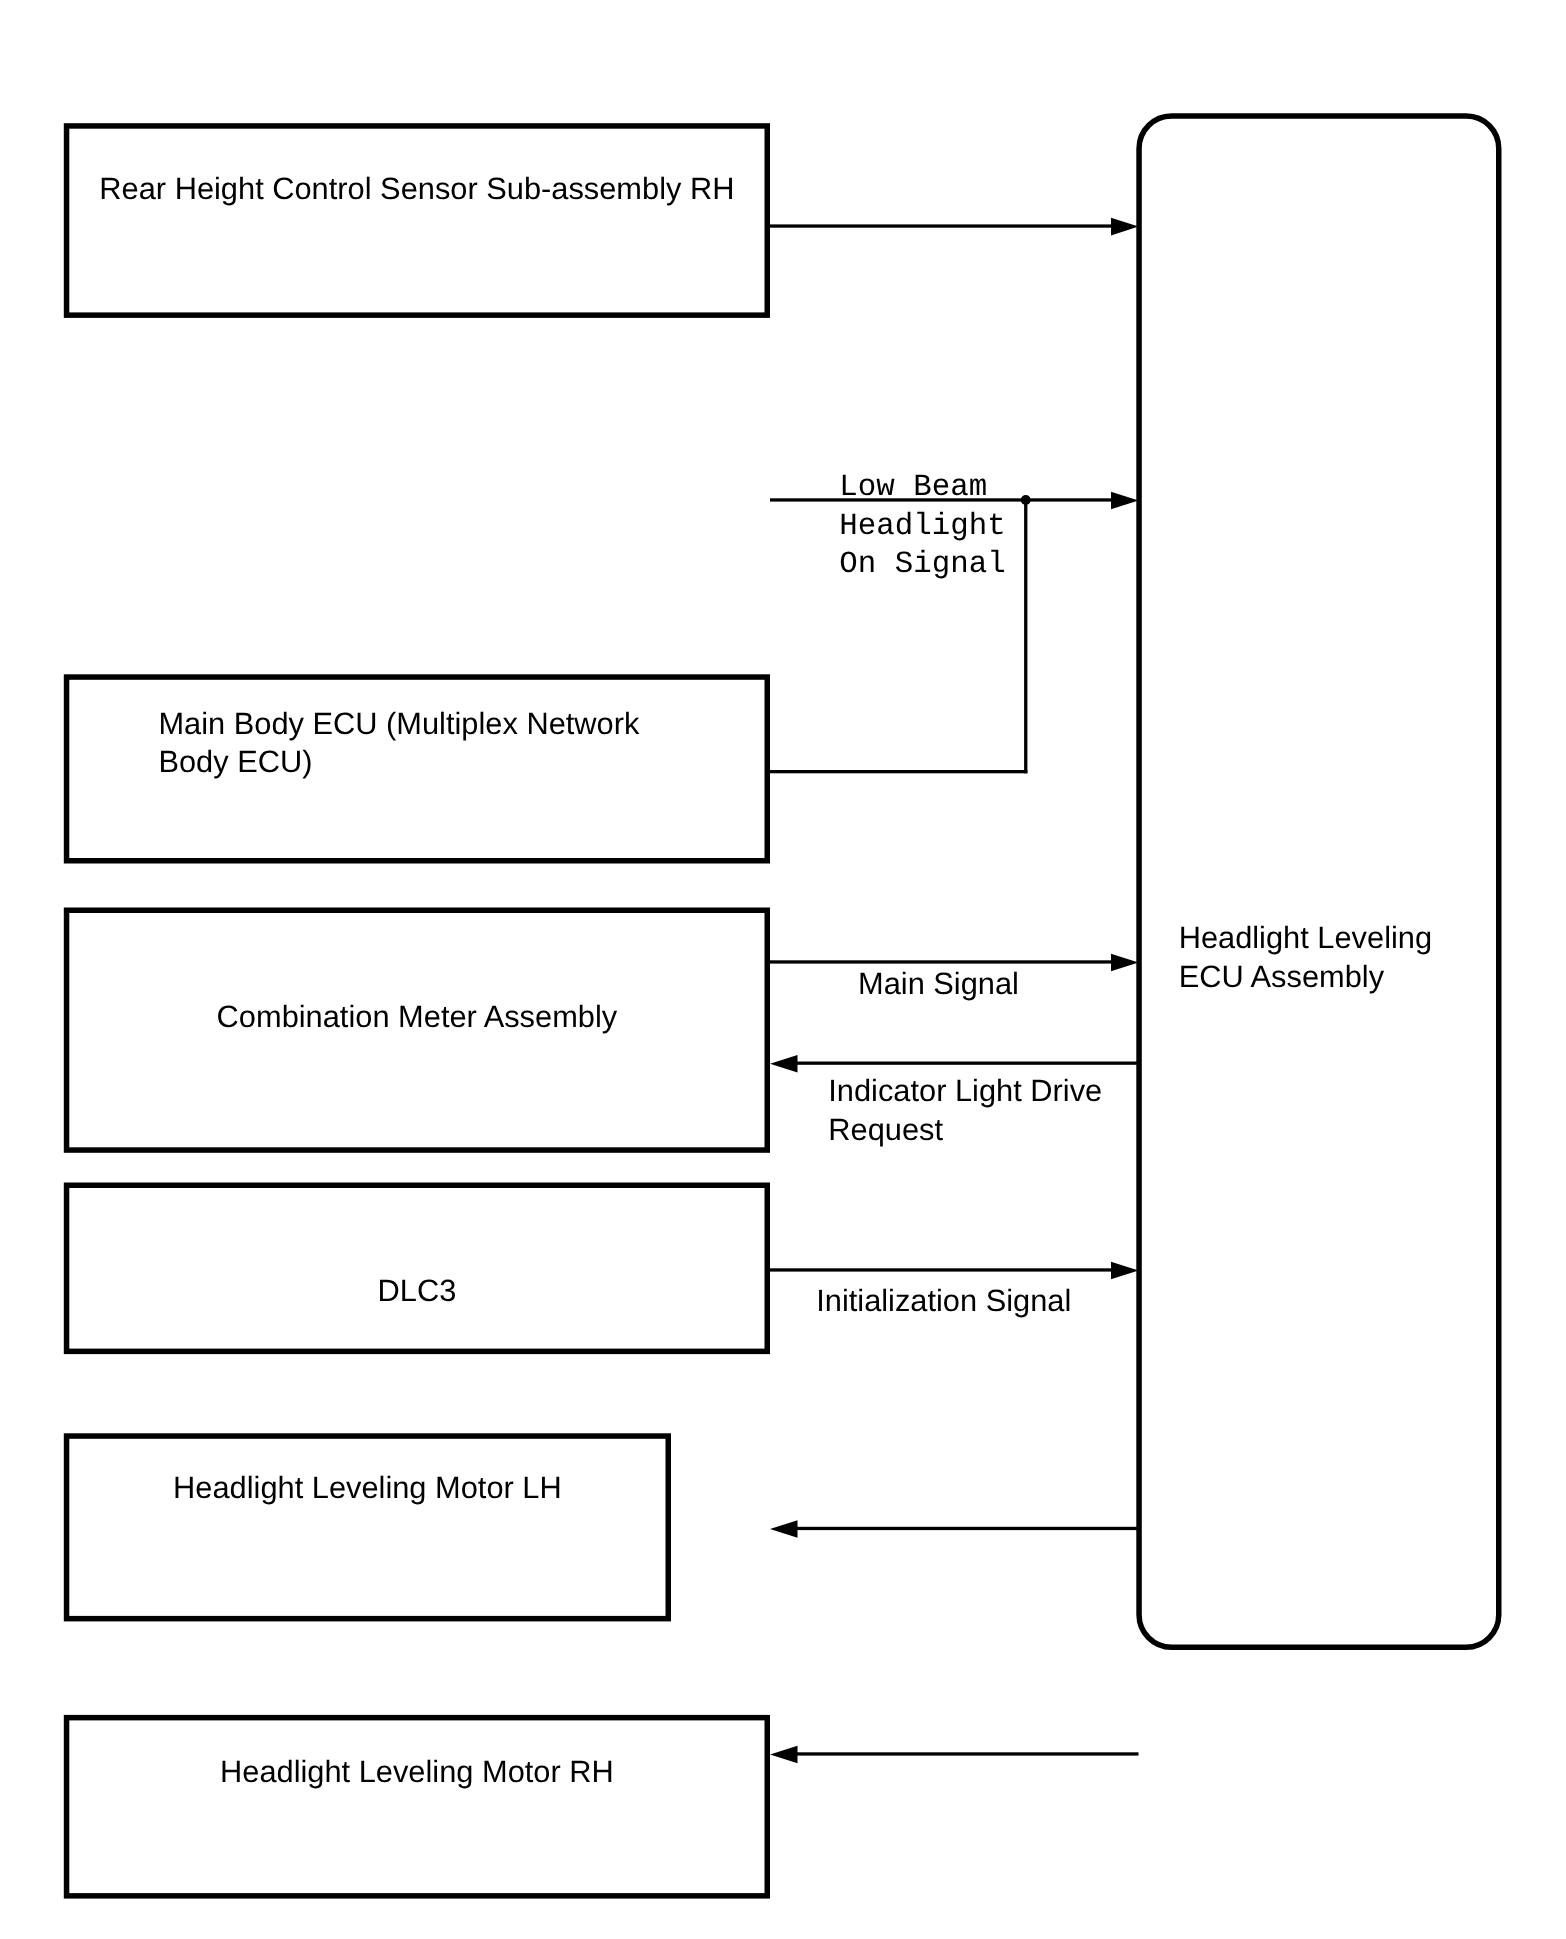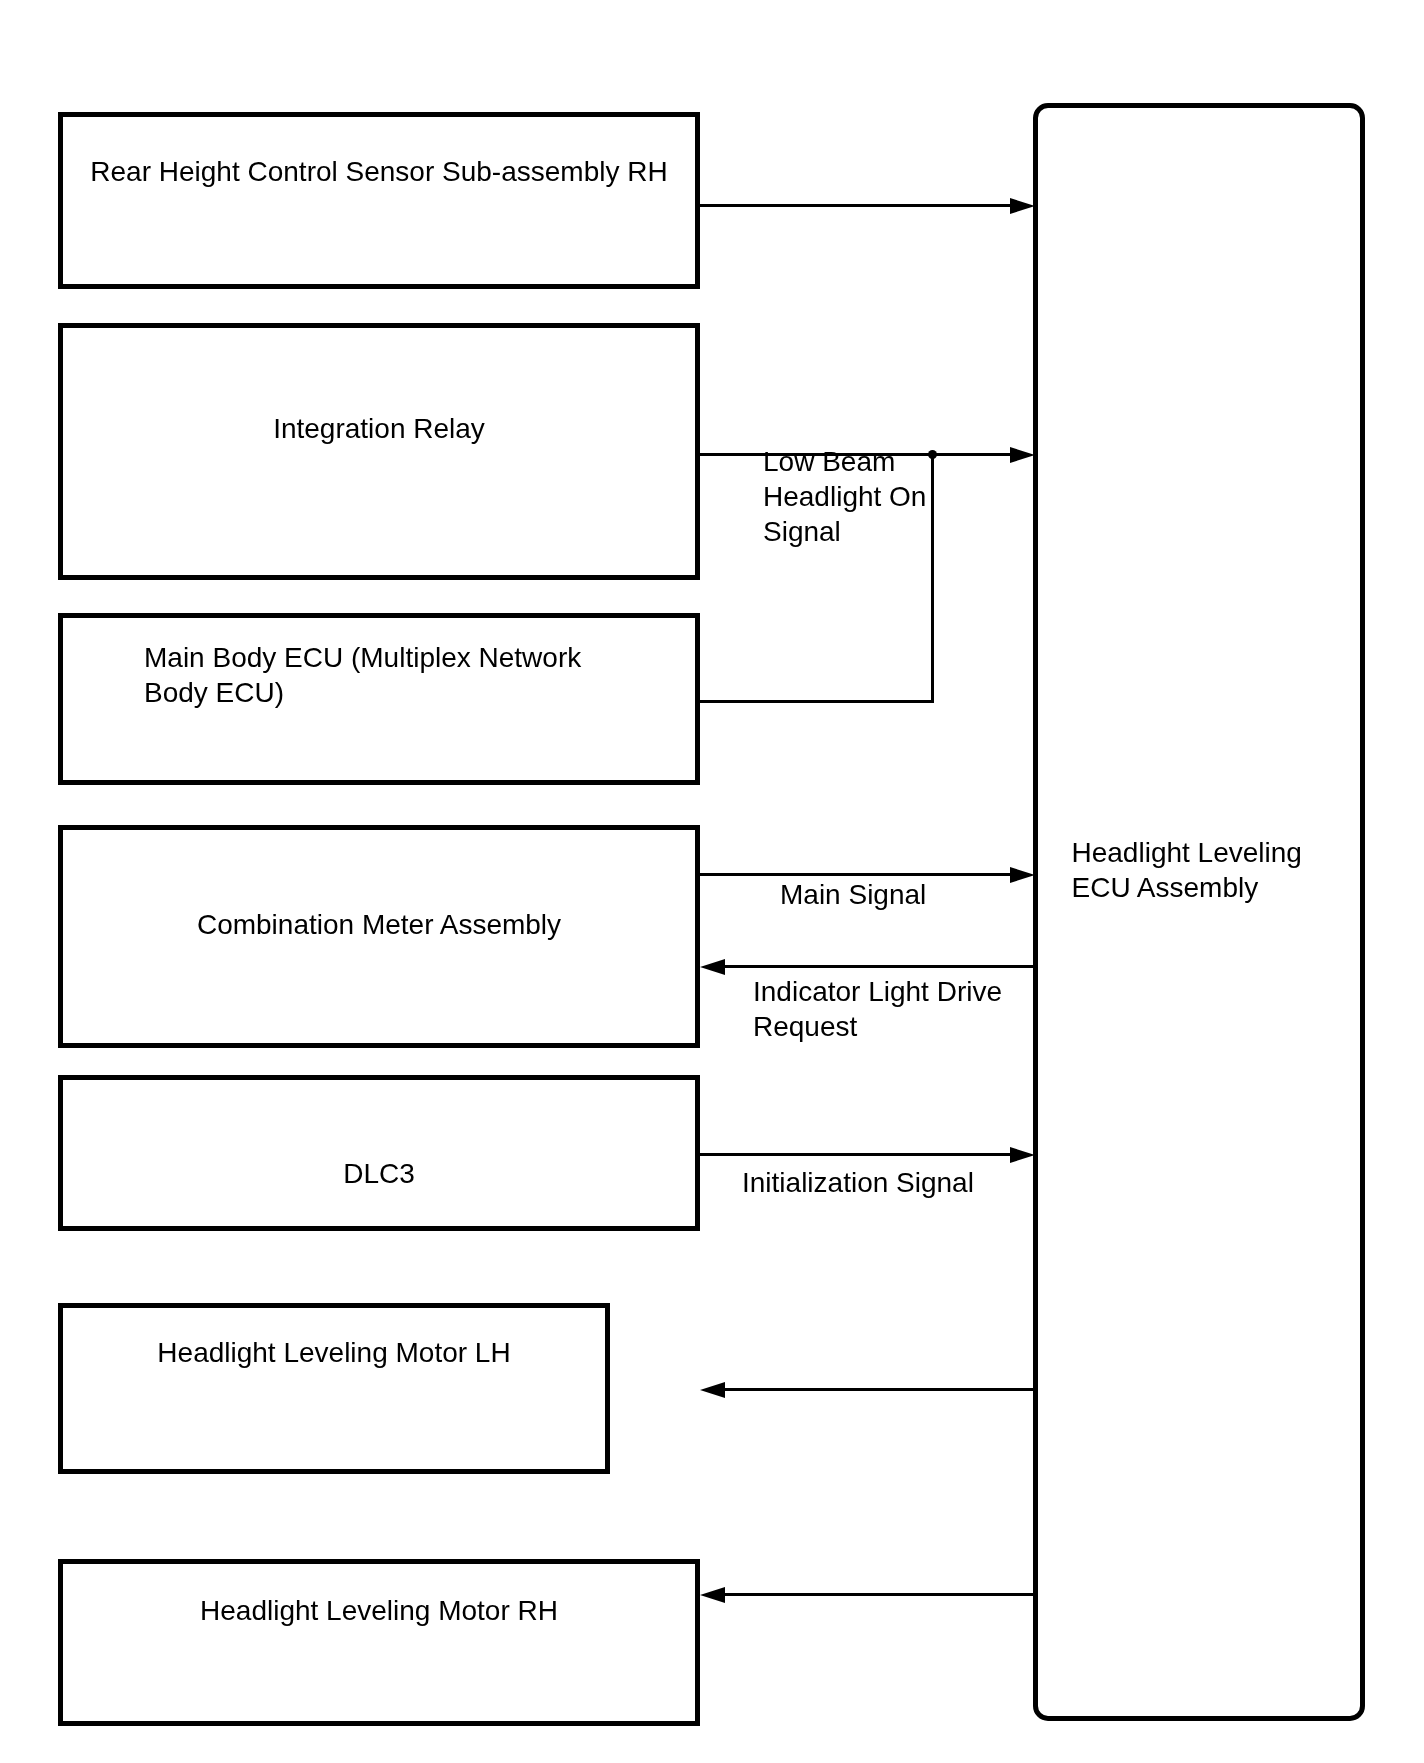--- a/index.html
+++ b/index.html
@@ -25,23 +25,23 @@
     position: absolute;
     left: 0; right: 0;
     display: flex;
     justify-content: center;
   }
   .txt { text-align: left; }
   .nowrap { white-space: nowrap; }
   .ecu-box {
     position: absolute;
     left: 1033px; top: 103px;
-    width: 332px; height: 1618px;
+    width: 332px; height: 1397px;
     border: 5px solid #000000;
-    border-radius: 15px;
+    border-radius: 32px;
     background: #ffffff;
     box-sizing: border-box;
   }
   .hline { position: absolute; height: 3px; background: #000000; }
   .vline { position: absolute; width: 3px; background: #000000; }
   .tri-r {
     position: absolute; width: 0; height: 0;
     border-top: 8px solid transparent;
     border-bottom: 8px solid transparent;
     border-left: 25px solid #000000;
@@ -68,41 +68,36 @@
   .b1 .label-row { top: 37px; }
   .b2 .label-row { top: 83px; }
   .b3 .label-row { top: 22px; }
   .b4 .label-row { top: 77px; }
   .b5 .label-row { top: 76px; }
   .b6 .label-row { top: 27px; }
   .b7 .label-row { top: 29px; }
   .b3 .txt { width: fit-content; max-width: 470px; }
   .ecu-box .label-row { position: absolute; left: 0; right: 0; top: 727px; display: flex; justify-content: center; }
   .ecu-box .txt { width: fit-content; max-width: 255px; }
-  .lbl-lowbeam { left: 763px; top: 444px;  width: fit-content; max-width: 172px; }
+  .lbl-lowbeam { left: 763px; top: 426px;  width: fit-content; max-width: 172px; font-family: Liberation Mono, monospace; }
   .lbl-speed   { left: 780px; top: 877px;  white-space: nowrap; }
   .lbl-indic   { left: 753px; top: 974px;  width: fit-content; max-width: 280px; }
   .lbl-init    { left: 742px; top: 1165px; white-space: nowrap; }
 </style>
 </head>
 <body>
 
 <div class="canvas">
 
   <div class="node b1">
     <div class="label-row">
         <span class="txt nowrap">Rear Height Control Sensor Sub-assembly RH</span>
       </div>
   </div>
 
-  <div class="node b2">
-    <div class="label-row">
-        <span class="txt nowrap">Integration Relay</span>
-      </div>
-  </div>
 
   <div class="node b4">
     <div class="label-row">
         <span class="txt nowrap">Combination Meter Assembly</span>
       </div>
   </div>
 
   <div class="node b3">
     <div class="label-row">
         <span class="txt">Main Body ECU (Multiplex Network Body ECU)</span>

